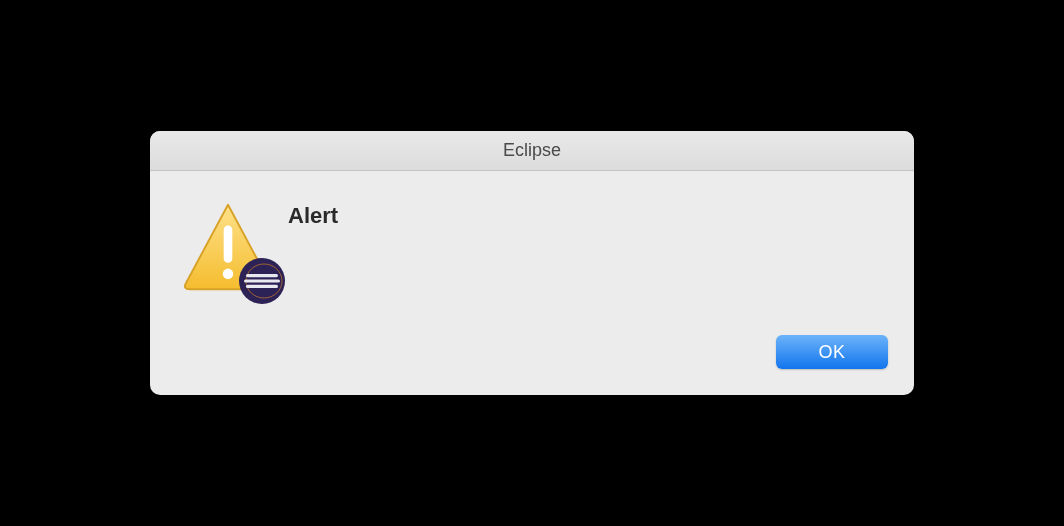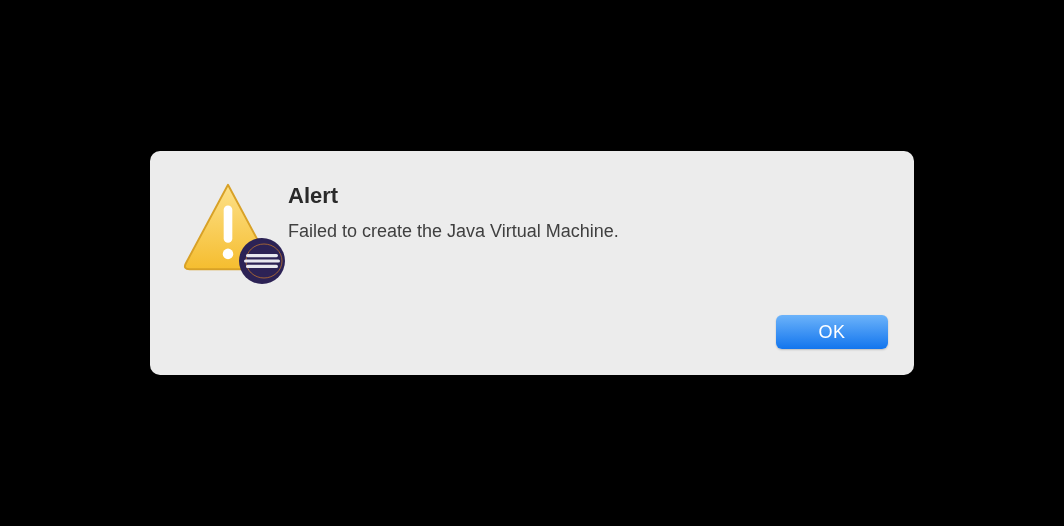--- a/index.html
+++ b/index.html
@@ -89,20 +89,23 @@
       font-weight: 400;
       letter-spacing: 0.5px;
       cursor: pointer;
       box-shadow: 0 1px 2px rgba(0,0,0,0.2);
     }
   </style>
 </head>
 <body>
 
 <div class="dialog">
+  <div class="titlebar">
+    <span>Eclipse</span>
+  </div>
   <div class="body">
     <div class="icon-wrap">
       <svg class="warning-triangle" viewBox="0 0 100 100">
         <defs>
           <linearGradient id="warnGrad" x1="0" y1="0" x2="0" y2="1">
             <stop offset="0%" stop-color="#fde18a"></stop>
             <stop offset="100%" stop-color="#f5bd2f"></stop>
           </linearGradient>
         </defs>
         <path d="M50 6 L94 88 Q97 94 90 94 L10 94 Q3 94 6 88 Z" fill="url(#warnGrad)" stroke="#d8a127" stroke-width="2" stroke-linejoin="round"></path>
@@ -114,19 +117,18 @@
         <ellipse cx="26" cy="24" rx="18" ry="17" fill="none" stroke="#f7941e" stroke-width="0.8" opacity="0.7"></ellipse>
         <g>
           <rect x="8" y="17" width="32" height="3.2" rx="1.6" fill="#e8e8f0"></rect>
           <rect x="6" y="22.4" width="36" height="3.2" rx="1.6" fill="#e8e8f0"></rect>
           <rect x="8" y="27.8" width="32" height="3.2" rx="1.6" fill="#e8e8f0"></rect>
         </g>
       </svg>
     </div>
     <div class="content">
       <div class="alert-title">Alert</div>
-      <div class="alert-message">Failed to create the Java Virtual Machine.</div>
     </div>
   </div>
   <div class="button-row">
     <button class="ok-button">OK</button>
   </div>
 </div>
 
 </body></html>

